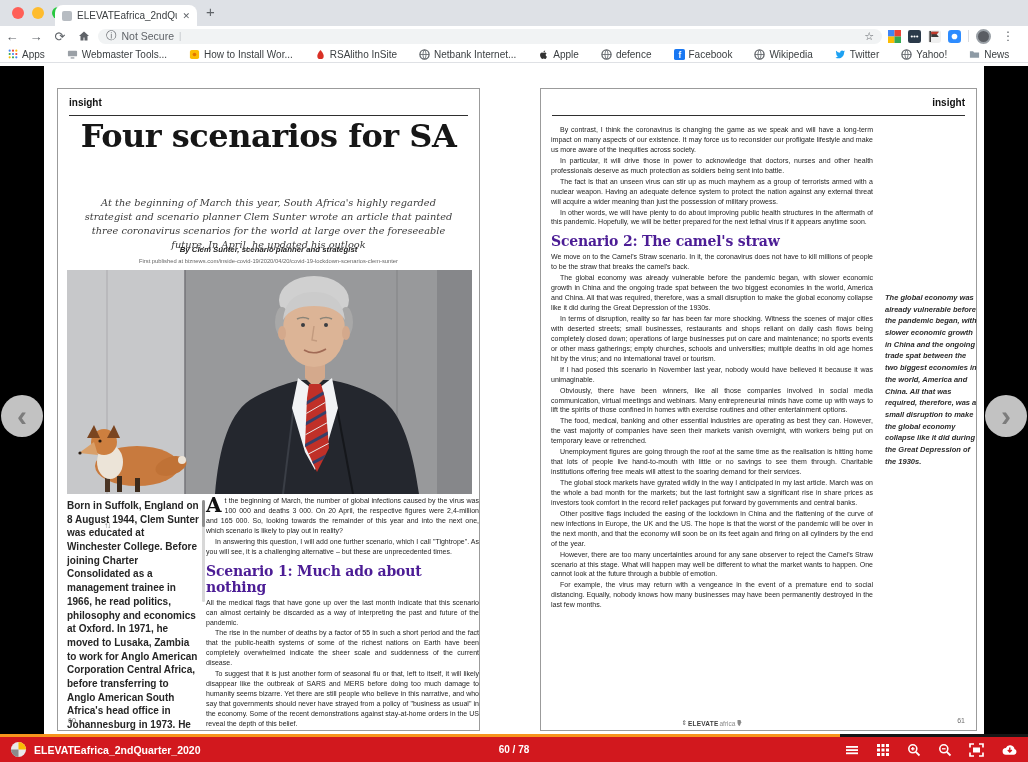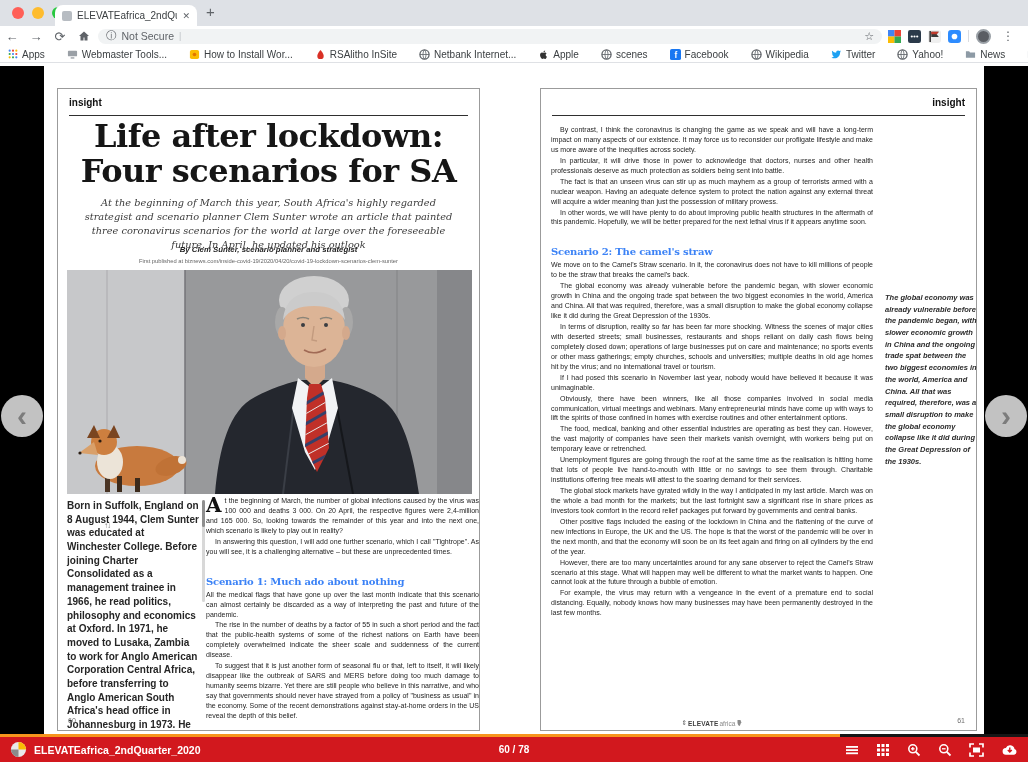--- a/index.html
+++ b/index.html
@@ -78,22 +78,22 @@
   .pn-left { left:10px; top:628px; }
   .pn-right { right:11px; top:628px; }
 
   .col { position:absolute; }
   .col-main-left { left:148px; top:407px; width:273px; }
   .col-main-right { left:10px; top:36px; width:322px; }
   .col p { font-size:7px; line-height:1.42; text-align:justify; color:#1d1d1d; margin-bottom:1px; }
   .col p.ind { text-indent:9px; }
   .dropcap { float:left; font-family:"DejaVu Serif", serif; font-weight:bold; font-size:20px;
              line-height:0.82; padding:1px 3px 0 0; color:#111; }
-  .scen-head { font-family:"DejaVu Serif", serif; font-weight:bold; font-size:10px; color:#3b82f6;
-               margin:19px 0 3px; letter-spacing:-0.2px; }
+  .scen-head { font-family:"DejaVu Serif", serif; font-weight:bold; font-size:14px; color:#4c1d95;
+               margin:6px 0 3px; letter-spacing:-0.2px; }
   .pull-quote { position:absolute; left:344px; top:203px; width:92px; font-size:7.5px; line-height:1.56;
                 font-weight:bold; font-style:italic; color:#2b2b2b; }
 
   .mag-logo { font-size:6.5px; color:#555; display:inline-flex; align-items:center; gap:1px; }
   .mag-logo b { color:#3f3f3f; letter-spacing:0.2px; }
   .mag-logo i { font-style:normal; color:#8a8a8a; }
   .logo-line { text-align:center; margin-top:7px; }
   .logo-abs { position:absolute; left:10px; width:322px; top:622px; text-align:center; }
 
   
@@ -221,21 +221,21 @@
     <svg width="11" height="11" viewBox="0 0 12 12">
         <path d="M8.4 6.4c0-1.1.9-1.6 1-1.7-.5-.8-1.4-.9-1.7-.9-.7-.1-1.4.4-1.7.4-.3 0-.9-.4-1.5-.4-.8 0-1.5.5-1.9 1.2-.8 1.4-.2 3.5.6 4.6.4.6.9 1.2 1.5 1.2.6 0 .8-.4 1.5-.4s.9.4 1.5.4c.6 0 1-.6 1.4-1.1.4-.6.6-1.2.6-1.2s-1.3-.5-1.3-2.1zM7.3 2.9c.3-.4.5-.9.5-1.4-.5 0-1 .3-1.3.7-.3.3-.6.9-.5 1.4.5 0 1-.3 1.3-.7z" fill="#333"></path>
       </svg>
     <span>Apple</span>
   </button>
   <button class="bm">
     <svg width="11" height="11" viewBox="0 0 12 12">
         <circle cx="6" cy="6" r="5" fill="none" stroke="#5f6368" stroke-width="1.4"></circle>
         <path d="M1 6h10M6 1c2.2 2 2.2 8 0 10M6 1c-2.2 2-2.2 8 0 10" fill="none" stroke="#5f6368" stroke-width="0.9"></path>
       </svg>
-    <span>scenes</span>
+    <span>defence</span>
   </button>
   <button class="bm">
     <svg width="11" height="11" viewBox="0 0 12 12">
         <rect width="12" height="12" rx="2" fill="#1877f2"></rect>
         <text x="6.4" y="9.8" font-size="9" fill="#fff" text-anchor="middle" font-family="Liberation Sans, sans-serif" font-weight="bold">f</text>
       </svg>
     <span>Facebook</span>
   </button>
   <button class="bm">
     <svg width="11" height="11" viewBox="0 0 12 12">
@@ -284,21 +284,20 @@
     <button class="nav-circle"><span>‹</span></button>
   </div>
   <div class="strip right">
     <button class="nav-circle"><span>›</span></button>
   </div>
 
   <div class="page page-left">
     <div class="sec-label" style="left:11px">insight</div>
     <div class="sec-rule"></div>
     <div class="headline">
-      <div>Life after lockdown:</div>
       <div>Four scenarios for SA</div>
     </div>
     <div class="standfirst">At the beginning of March this year, South Africa's highly regarded strategist and scenario planner Clem Sunter wrote an article that painted three coronavirus scenarios for the world at large over the foreseeable future. In April, he updated his outlook</div>
     <div class="byline">By Clem Sunter, scenario planner and strategist</div>
     <div class="source-line">First published at biznews.com/inside-covid-19/2020/04/20/covid-19-lockdown-scenarios-clem-sunter</div>
 
     <div class="photo">
       <svg width="405" height="224" viewBox="0 0 405 224">
         <rect width="405" height="224" fill="#98999b"></rect>
         <rect width="118" height="224" fill="#c7c8ca"></rect>

